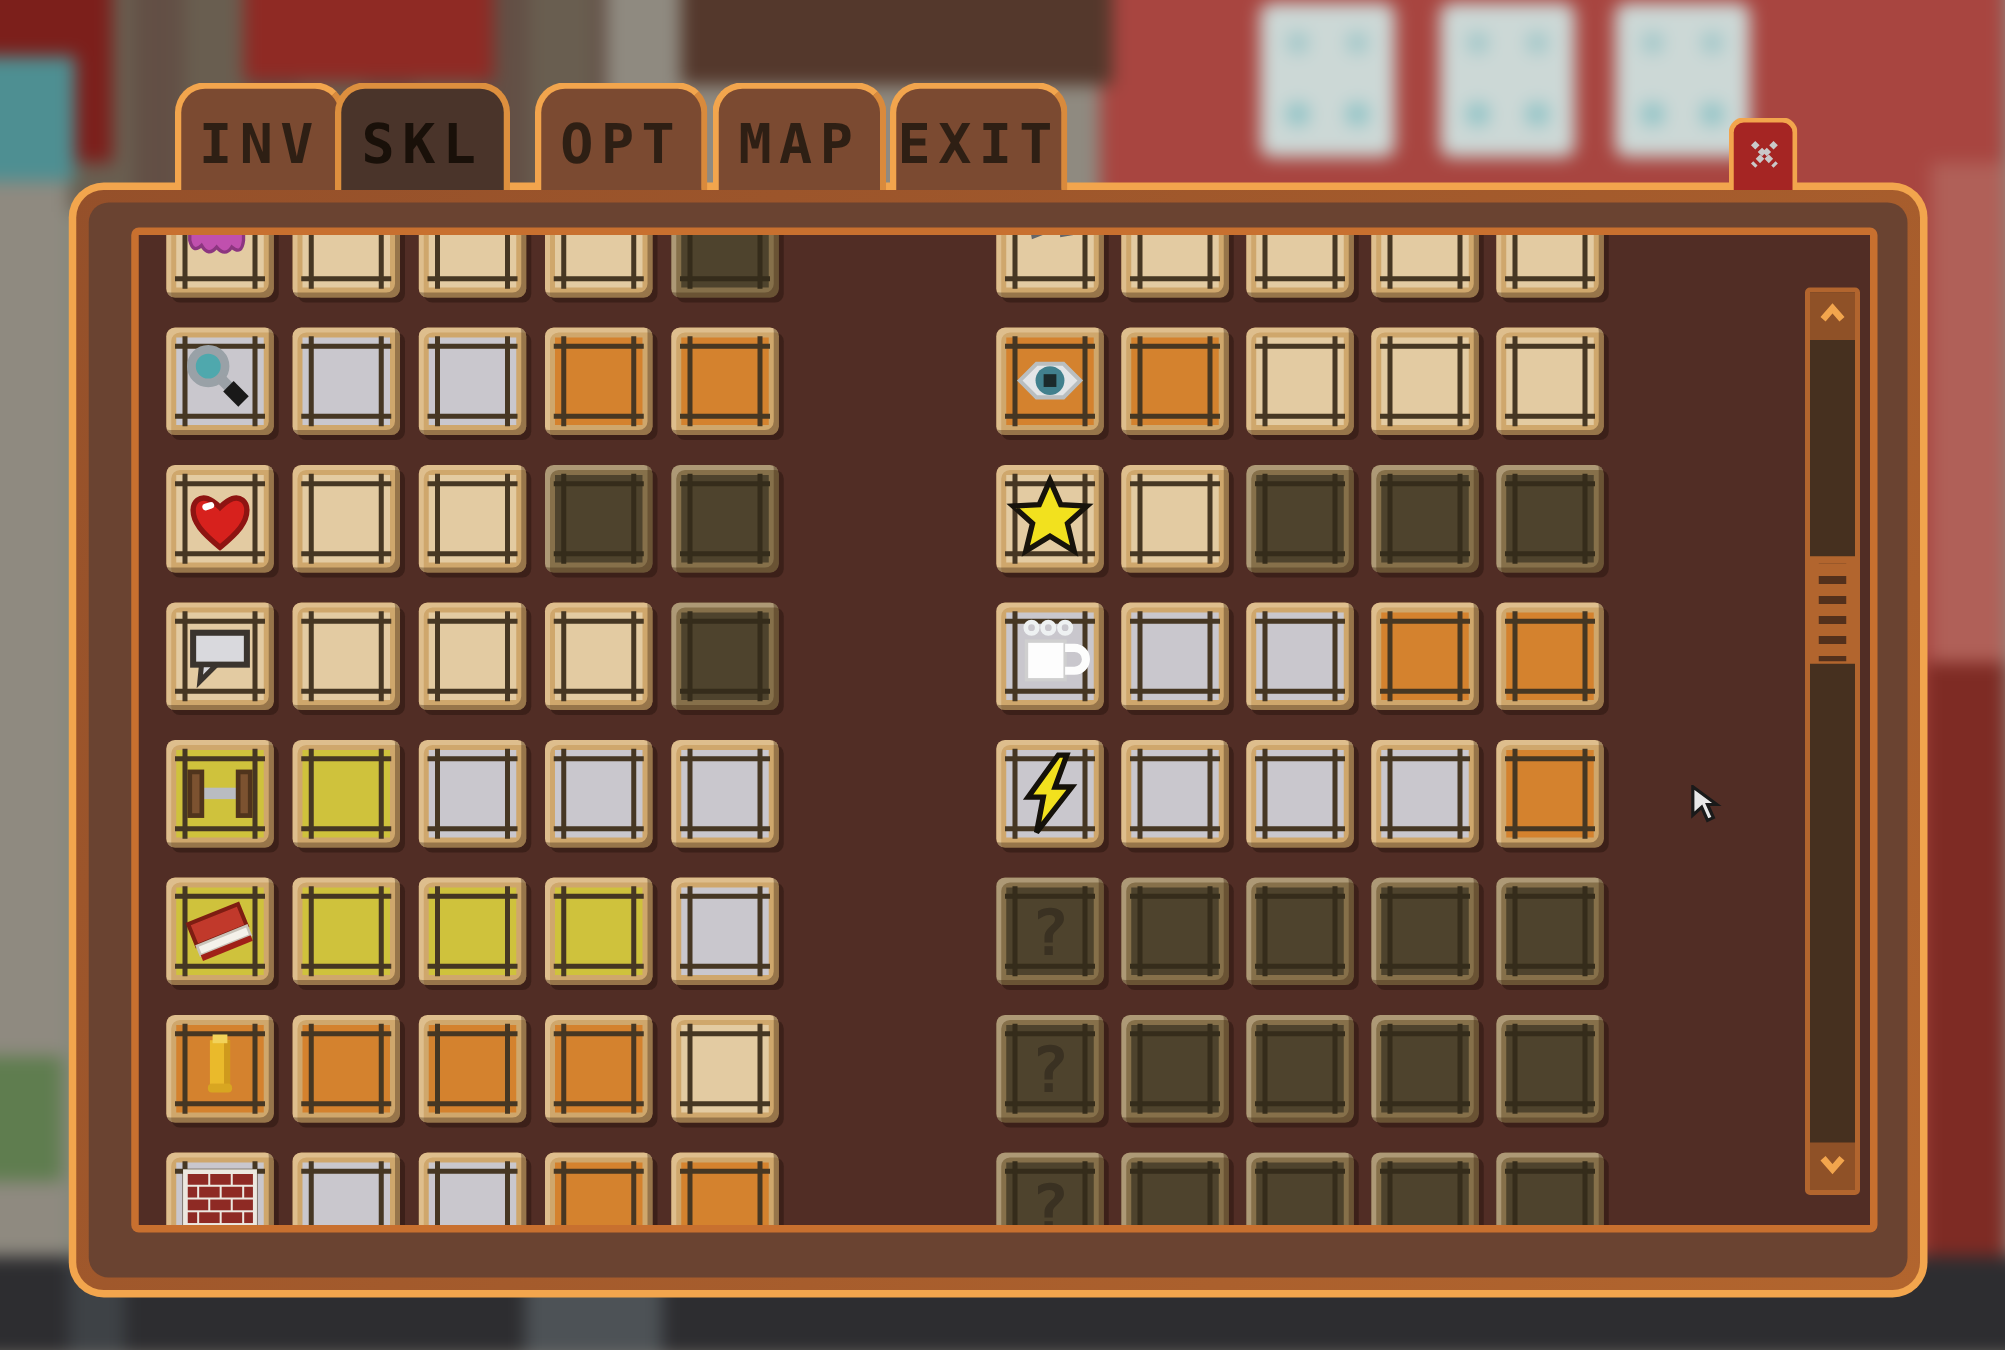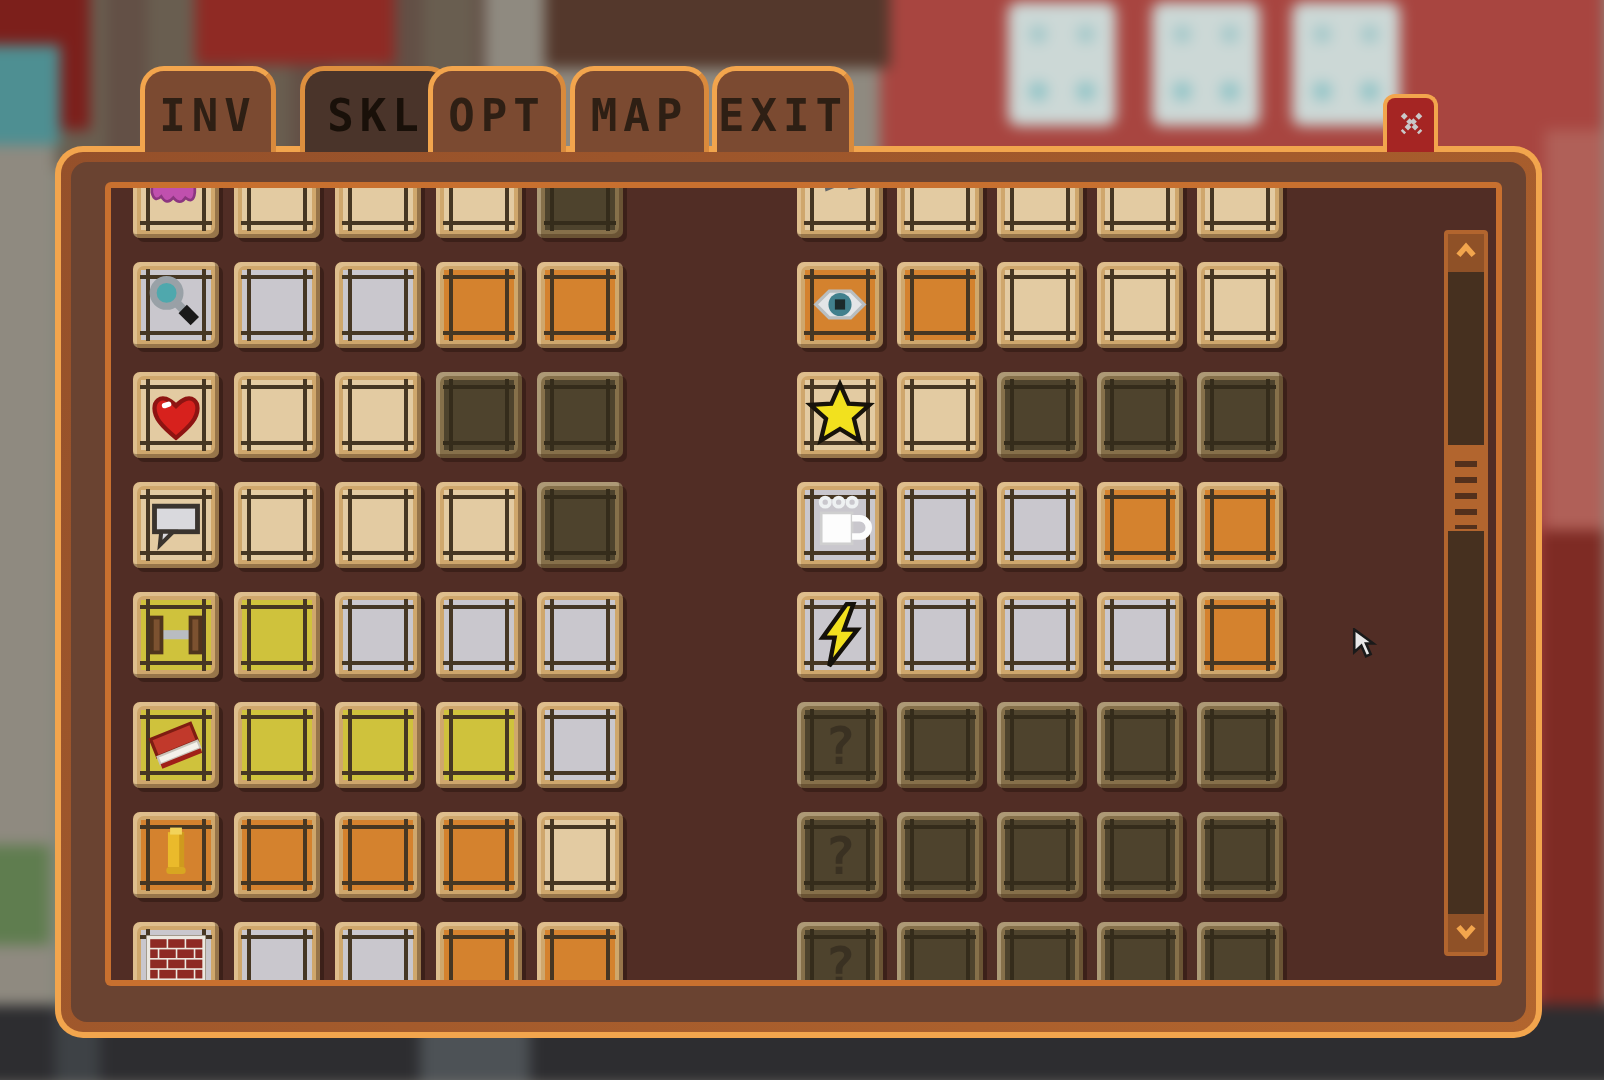--- a/index.html
+++ b/index.html
@@ -105,21 +105,21 @@
     <div class="bd bd-pinkpillar"></div>
     <div class="bd bd-rdark"></div>
     <div class="bd bd-brown"></div>
     <div class="bd bd-bottom"></div>
     <div class="bd bd-bs1"></div>
     <div class="bd bd-bs2"></div>
   </div>
 
   <div id="tabs">
       <div class="tab" style="left: 140px; width: 136px;">INV</div>
-      <div class="tab selected" style="left: 300px; width: 152px;">SKL</div>
+      <div class="tab selected" style="left: 268px; width: 140px;">SKL</div>
       <div class="tab" style="left: 428px; width: 138px;">OPT</div>
       <div class="tab" style="left: 570px; width: 139px;">MAP</div>
       <div class="tab" style="left: 712px; width: 142px;">EXIT</div>
     </div>
 
   <div class="close">
     <span>
       <svg width="34" height="34" viewBox="0 0 32 32">
         <g stroke="#c9c9c9" stroke-width="4.6" stroke-dasharray="4.6 2.6">
           <path d="M8 8 L25 25"></path>

